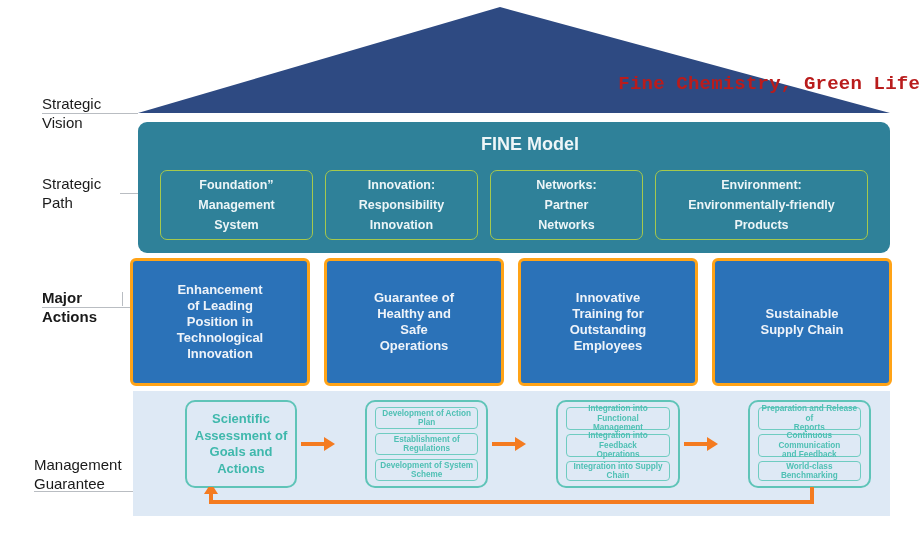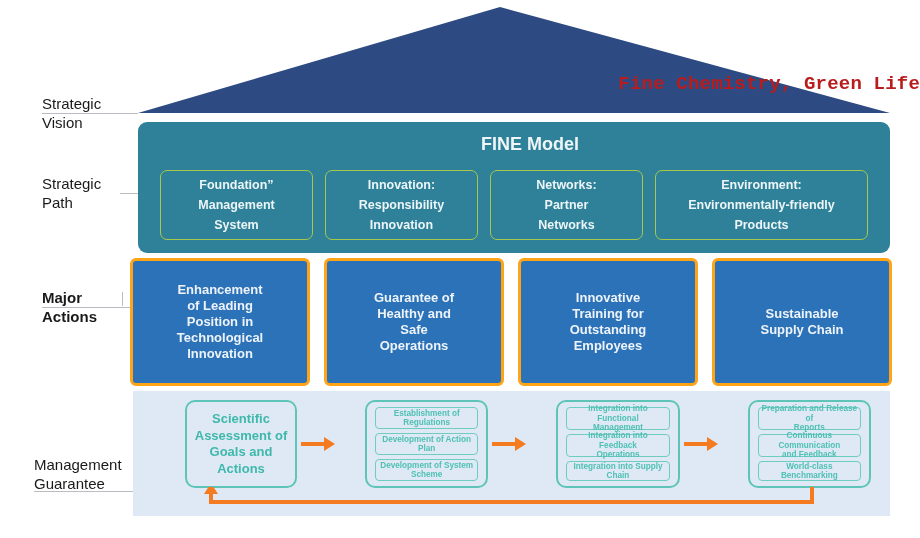--- a/index.html
+++ b/index.html
@@ -298,23 +298,23 @@
 Actions</div>
 
       <div class="mg-arrow">
         <svg width="40" height="88" viewBox="0 0 40 88">
           <line x1="4" y1="44" x2="27" y2="44" stroke="#F47B20" stroke-width="4"></line>
           <polygon points="27,37 38,44 27,51" fill="#F47B20"></polygon>
         </svg>
       </div>
 
       <div class="mg-card group">
+        <div class="mg-item">Development of Action Plan</div>
         <div class="mg-item">Establishment of
 Regulations</div>
-        <div class="mg-item">Development of Action Plan</div>
         <div class="mg-item">Development of System
 Scheme</div>
       </div>
 
       <div class="mg-arrow">
         <svg width="40" height="88" viewBox="0 0 40 88">
           <line x1="4" y1="44" x2="27" y2="44" stroke="#F47B20" stroke-width="4"></line>
           <polygon points="27,37 38,44 27,51" fill="#F47B20"></polygon>
         </svg>
       </div>

